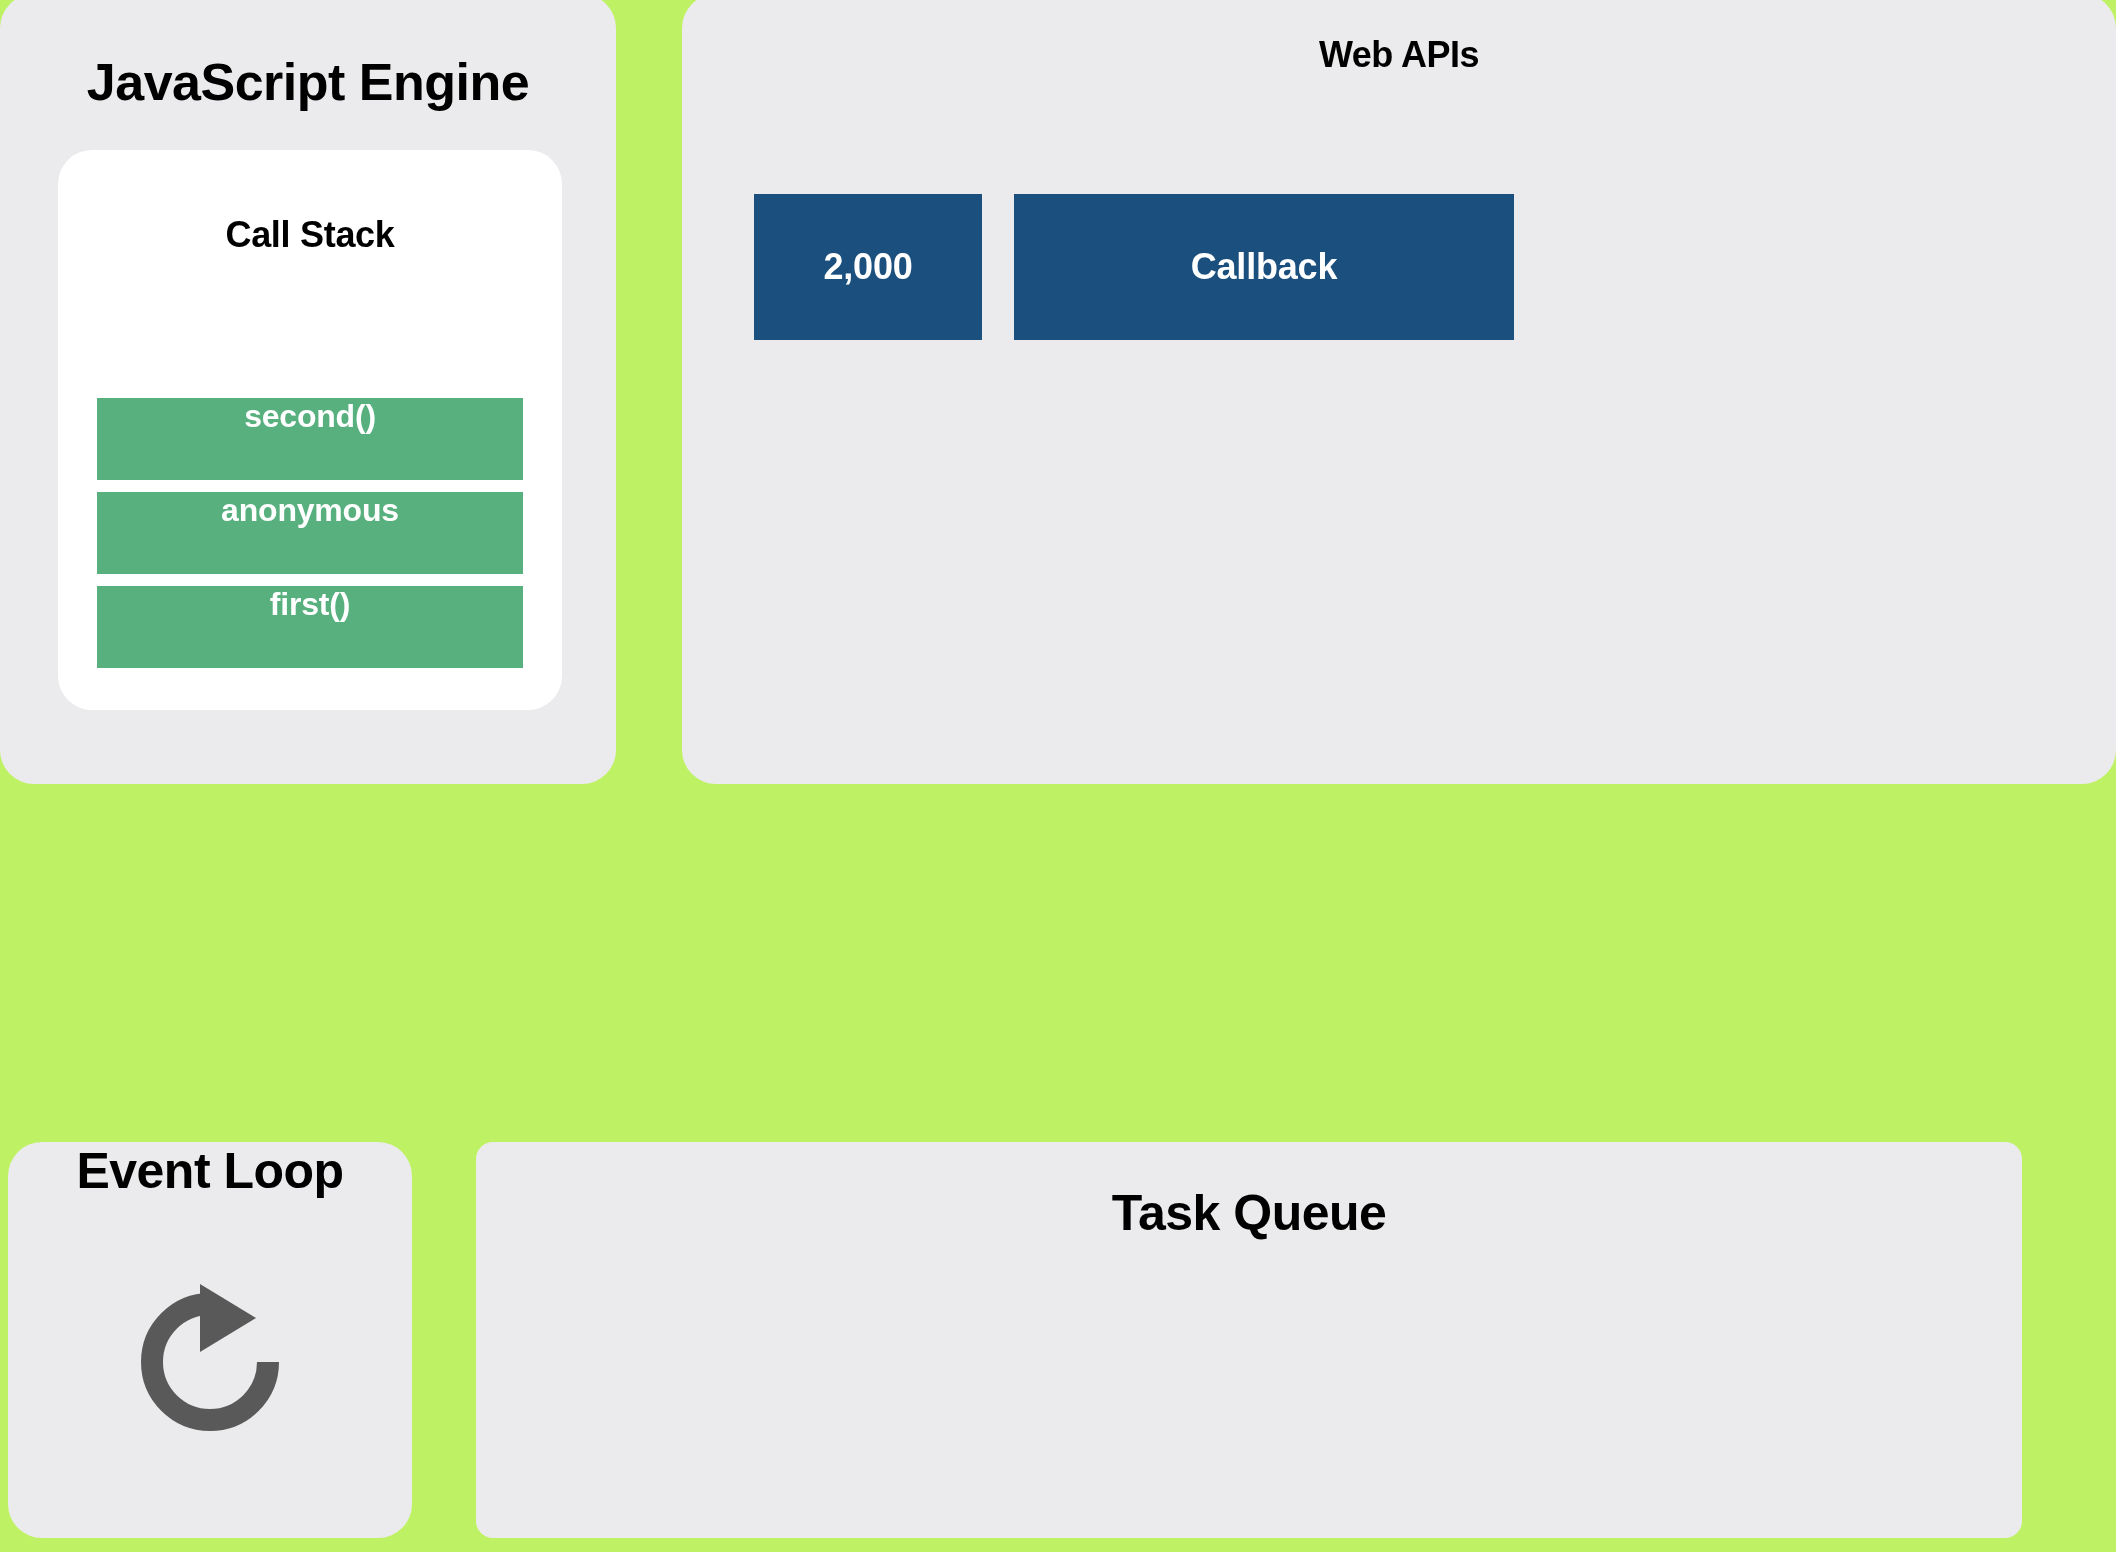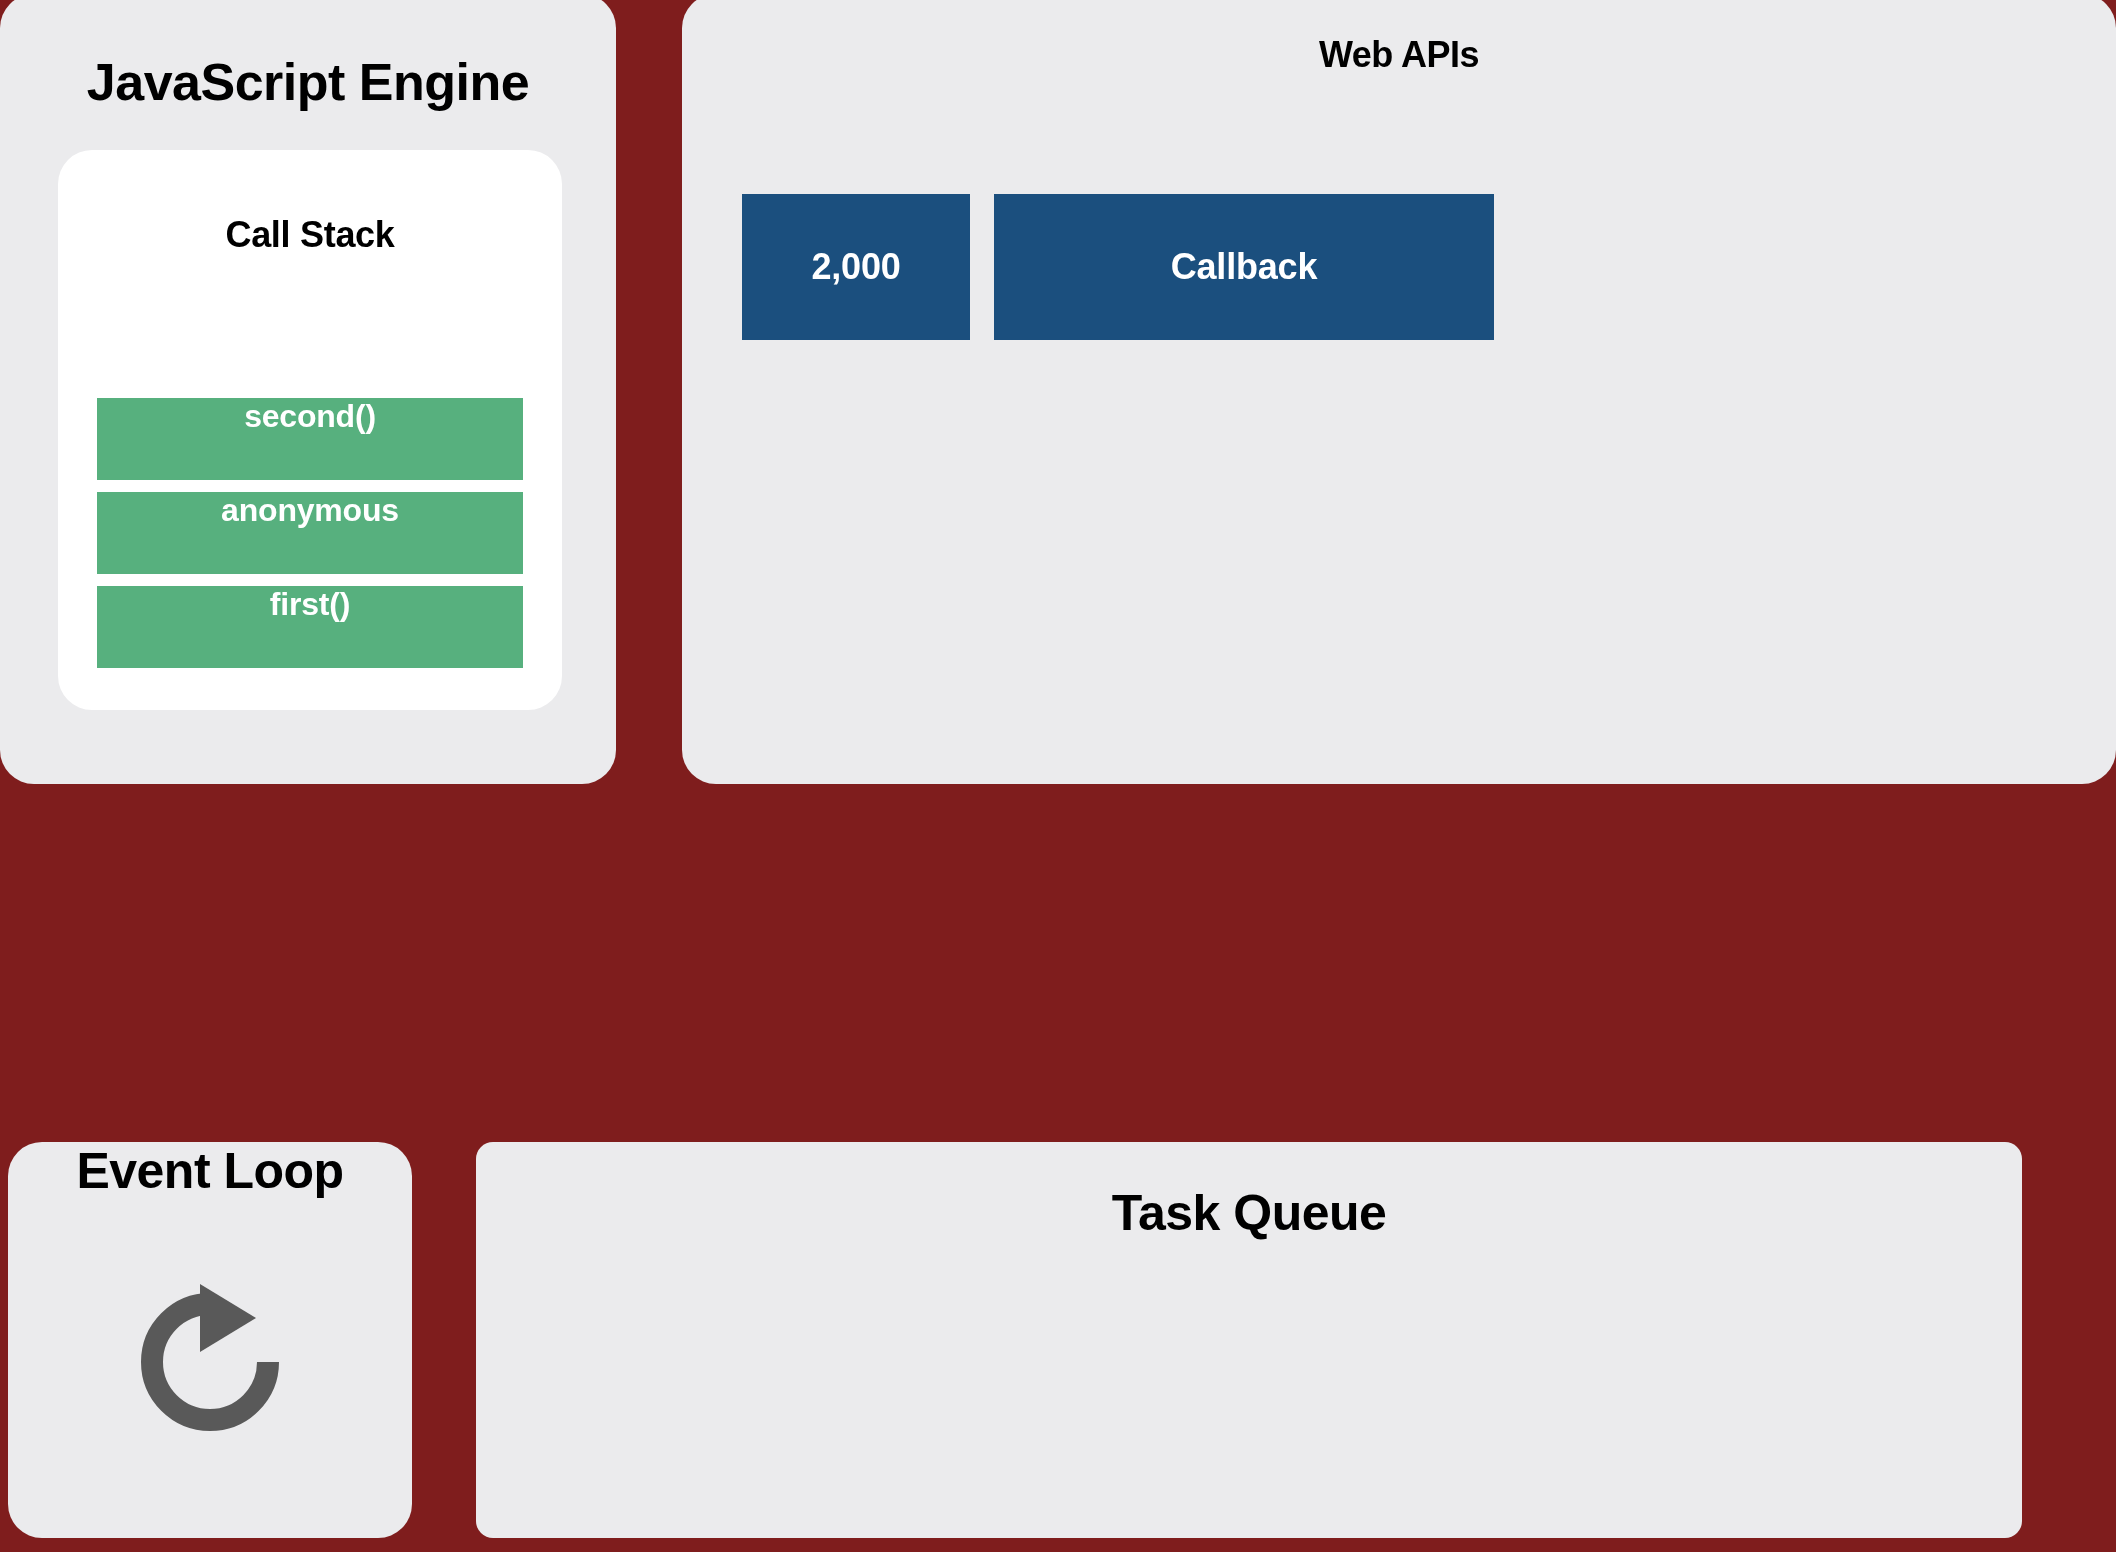--- a/index.html
+++ b/index.html
@@ -11,21 +11,21 @@
     width: 2116px;
     height: 1552px;
     font-family: "Liberation Sans", sans-serif;
     overflow: hidden;
     position: relative;
   }
 
   .stage {
     position: absolute;
     inset: 0;
-    background: #7f1d1d;
+    background: #bef264;
   }
 
   
   .panel {
     position: absolute;
     background: #ebebed;
     border-radius: 34px;
     box-sizing: border-box;
   }
   .panel-title {
@@ -98,24 +98,24 @@
     width: 1434px;
     height: 790px;
   }
   #web-apis-panel .panel-title {
     margin-top: 40px;
     font-size: 36px;
   }
 
   .webapi-row {
     position: absolute;
-    left: 60px;
+    left: 72px;
     top: 200px;
     display: flex;
-    gap: 24px;
+    gap: 32px;
     align-items: flex-end;
   }
   .webapi-box {
     background: #1b4f7e;
     height: 146px;
     display: flex;
     align-items: center;
     justify-content: center;
     color: #ffffff;
     font-size: 36px;

